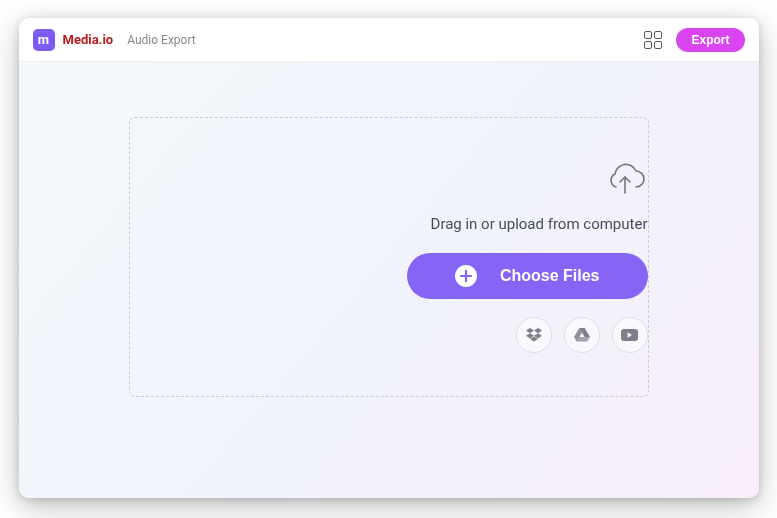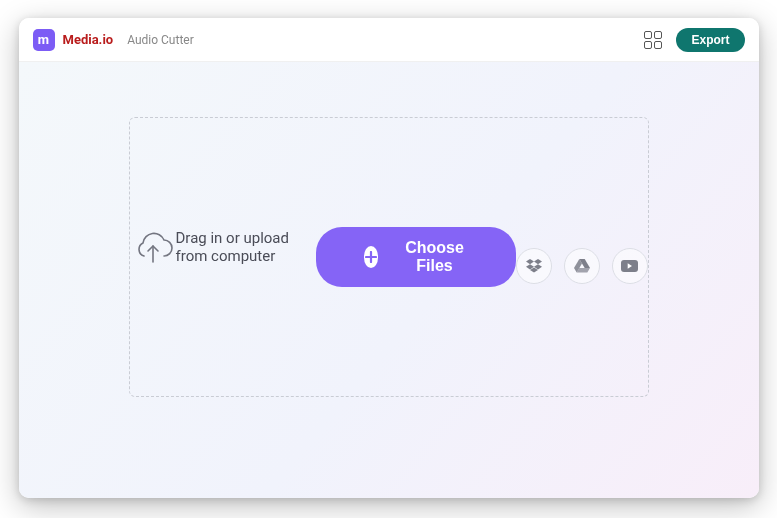--- a/index.html
+++ b/index.html
@@ -61,21 +61,21 @@
       grid-template-columns: 1fr 1fr;
       grid-template-rows: 1fr 1fr;
       gap: 2px;
       cursor: pointer;
     }
     .apps-icon span {
       border: 1.2px solid #555;
       border-radius: 2px;
     }
     .export-btn {
-      background: #0f766e;
+      background: #d946ef;
       color: #fff;
       border: none;
       border-radius: 14px;
       padding: 5px 15px;
       font-size: 12px;
       font-weight: 600;
       cursor: pointer;
     }
     .main {
       flex: 1;
@@ -84,22 +84,22 @@
       align-items: flex-start;
       justify-content: center;
       padding-top: 55px;
     }
     .dropzone {
       width: 520px;
       height: 280px;
       border: 1.5px dashed #c9ccd4;
       border-radius: 6px;
       display: flex;
-      flex-direction: row;
-      align-items: center;
+      flex-direction: column;
+      align-items: flex-end;
       justify-content: center;
     }
     .cloud-icon {
       color: #737580;
       margin-bottom: 14px;
     }
     .dz-text {
       font-size: 15px;
       color: #4a4c57;
       margin-bottom: 20px;
@@ -146,21 +146,21 @@
     }
   </style>
 </head>
 <body>
 
 <div class="app-window">
 
   <div class="header">
     <div class="logo-icon">m</div>
     <div class="brand">Media.io</div>
-    <div class="tool-name">Audio Cutter</div>
+    <div class="tool-name">Audio Export</div>
     <div class="header-spacer"></div>
     <div class="apps-icon">
       <span></span>
         <span></span>
         <span></span>
         <span></span>
     </div>
     <button class="export-btn">Export</button>
   </div>
 

